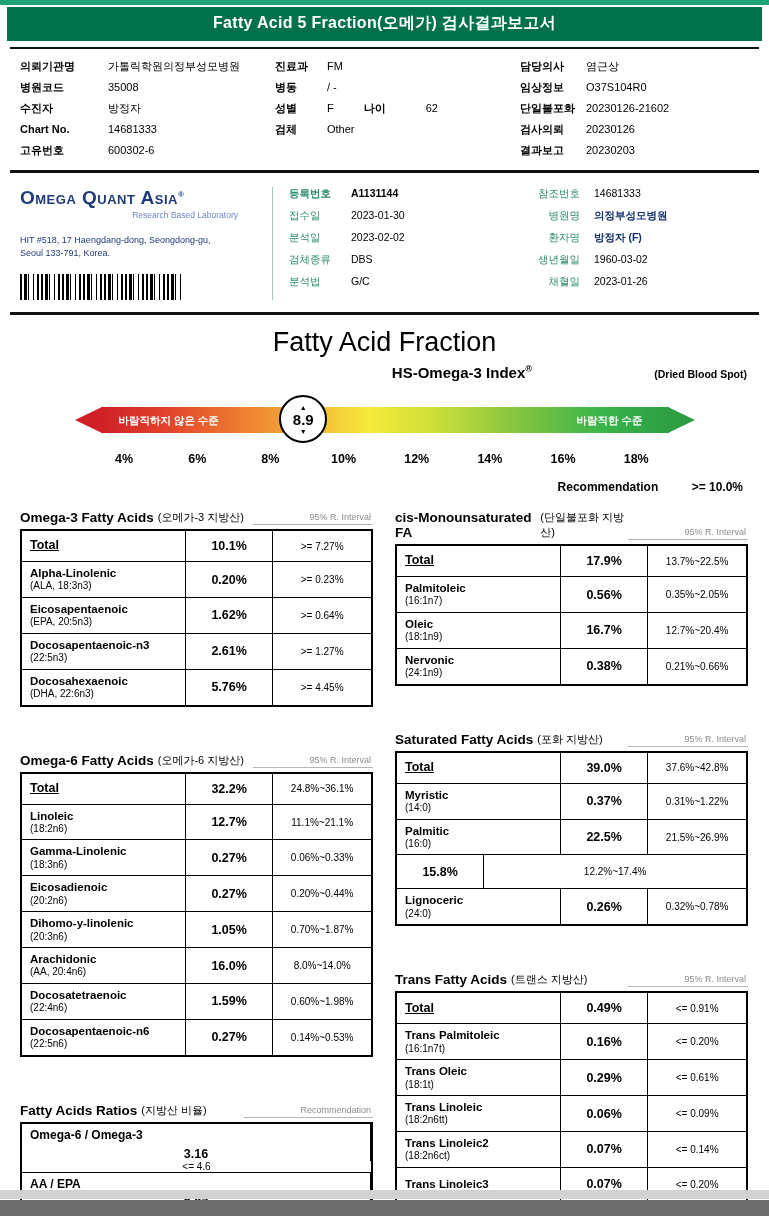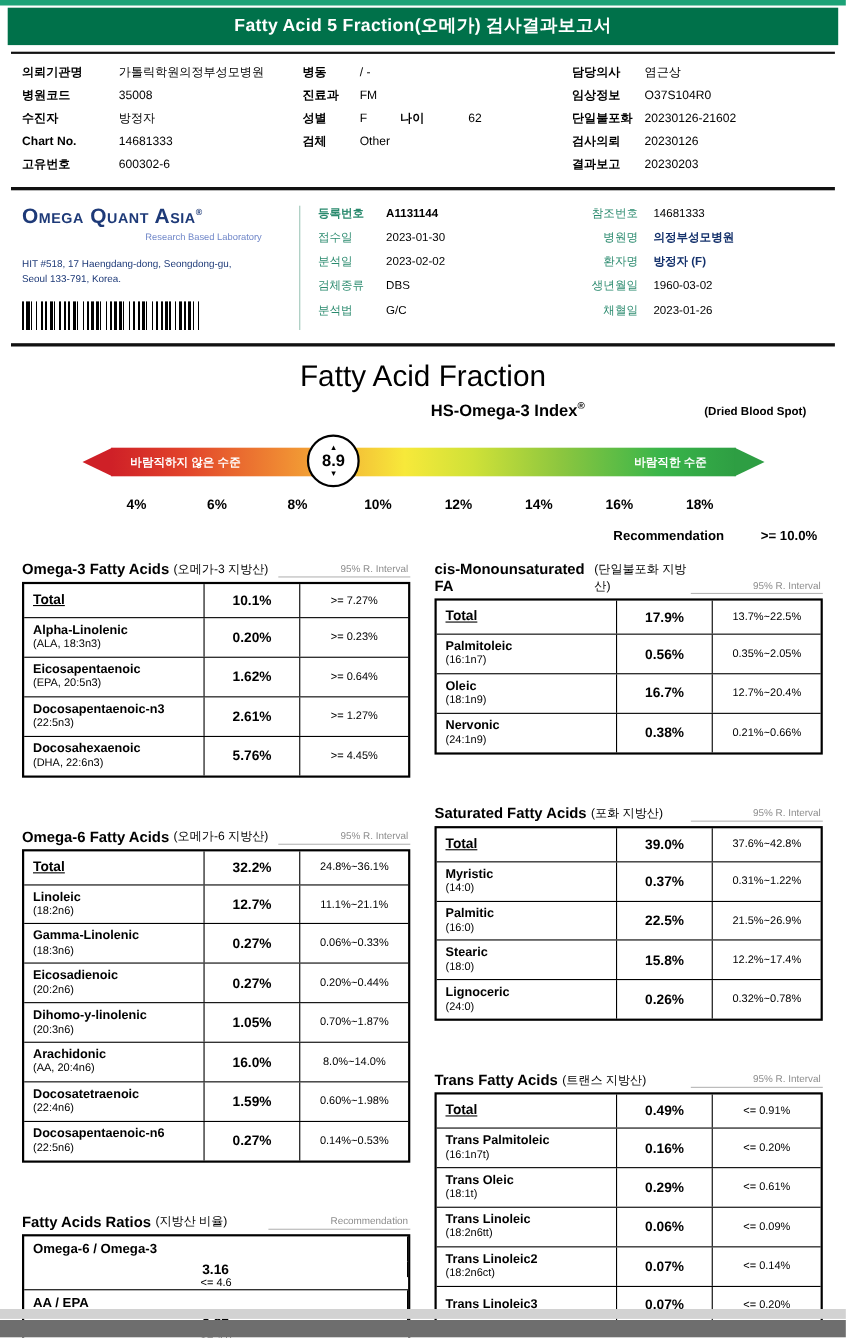--- a/index.html
+++ b/index.html
@@ -39,21 +39,21 @@
   .lab-right .llabel { flex:0 0 66px; text-align:right; padding-right:14px; }
   .lval {}
   .lv-bold { font-weight:bold; }
   .lv-navy { font-weight:bold; color:#13306b; }
   .lb-bold { font-weight:bold; }
 
   .divider { height:3px; background:#111; margin:2px 10px 0; }
 
   
   .page-title { text-align:center; font-size:27px; font-weight:normal; margin:12px 0 4px; }
-  .index-row { position:relative; height:24px; margin:2px 30px 0; }
+  .index-row { position:relative; height:24px; margin:2px 16px 0; }
   .index-title { position:absolute; left:51%; top:2px; font-weight:bold; font-size:15px; }
   .index-title sup { font-size:9px; }
   .dbs { position:absolute; right:6px; top:6px; font-weight:bold; font-size:10.5px; }
 
   .gauge-wrap { position:relative; width:620px; margin:16px auto 0; height:36px; }
   .gauge-bar { position:absolute; left:26px; right:26px; top:5px; height:26px;
       background:linear-gradient(90deg,#cf2027 0%,#e2442b 12%,#f08c33 28%,#f7e93a 47%,#cfe138 58%,#8cc63f 72%,#39b54a 88%,#2e9e43 100%); }
   .gauge-left-arrow { position:absolute; left:0; top:5px; width:0; height:0;
       border-top:13px solid transparent; border-bottom:13px solid transparent; border-right:27px solid #cf2027; }
   .gauge-right-arrow { position:absolute; right:0; top:5px; width:0; height:0;
@@ -126,26 +126,26 @@
           <span class="plabel">Chart No.</span>
           <span class="pvalue">14681333</span>
         </div>
       <div class="prow">
           <span class="plabel">고유번호</span>
           <span class="pvalue">600302-6</span>
         </div>
     </div>
     <div class="pcol pcol-mid">
       <div class="prow">
+          <span class="plabel">진료과</span>
+          <span class="pvalue">FM</span>
+        </div>
+      <div class="prow">
           <span class="plabel">병동</span>
           <span class="pvalue">/ -</span>
-        </div>
-      <div class="prow">
-          <span class="plabel">진료과</span>
-          <span class="pvalue">FM</span>
         </div>
       <div class="prow">
         <span class="plabel">성별</span>
         <span class="pvalue">F</span>
         <span class="plabel age-label">나이</span>
         <span class="pvalue age-value">62</span>
       </div>
       <div class="prow">
           <span class="plabel">검체</span>
           <span class="pvalue">Other</span>
@@ -485,24 +485,20 @@
             </div>
             <div class="trow">
               <div class="tname">
                 <span class="nm">Palmitic</span>
                 <span class="sub">(16:0)</span>
               </div>
               <div class="tval">22.5%</div>
               <div class="tint">21.5%~26.9%</div>
             </div>
             <div class="trow">
-              <div class="tname">
-                <span class="nm">Stearic</span>
-                <span class="sub">(18:0)</span>
-              </div>
               <div class="tval">15.8%</div>
               <div class="tint">12.2%~17.4%</div>
             </div>
             <div class="trow">
               <div class="tname">
                 <span class="nm">Lignoceric</span>
                 <span class="sub">(24:0)</span>
               </div>
               <div class="tval">0.26%</div>
               <div class="tint">0.32%~0.78%</div>

